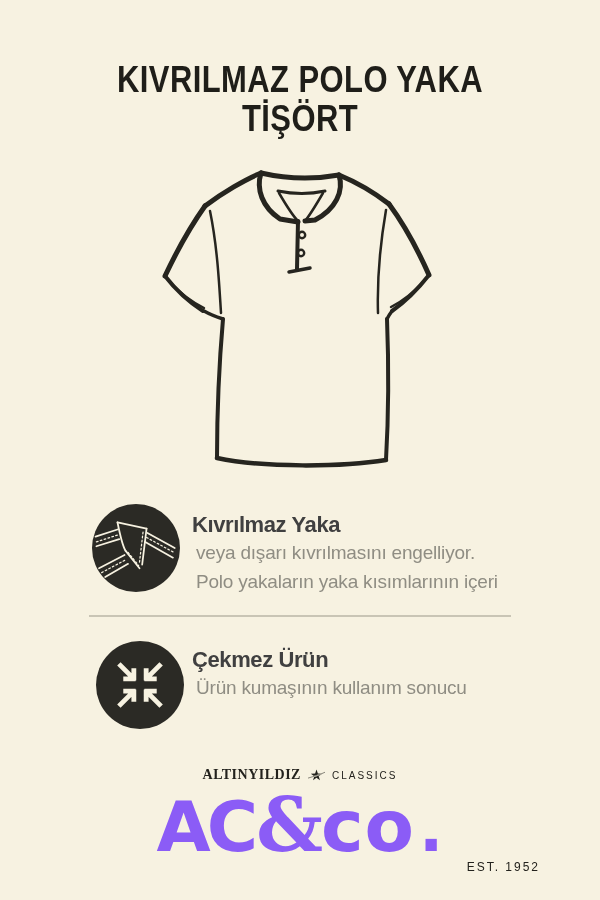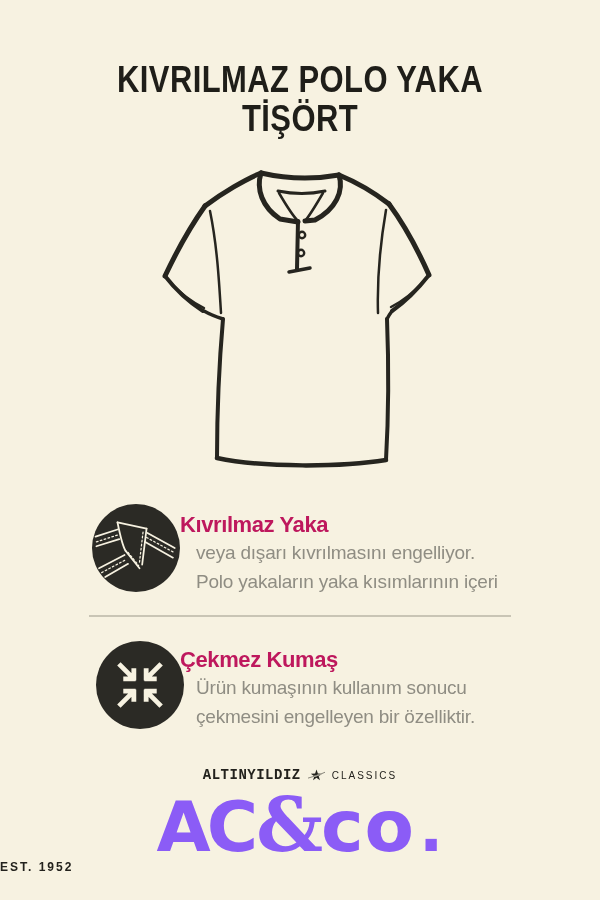--- a/index.html
+++ b/index.html
@@ -15,59 +15,59 @@
     color:#1f1e19;transform:scaleX(.86);transform-origin:50% 0;
   }
   
   .shirt{position:absolute;left:158px;top:148px;width:284px;height:312px;}
   
   .feat-icon{
     position:absolute;width:88px;height:88px;border-radius:50%;
   }
   .feat-icon svg{display:block;width:88px;height:88px;}
   .feat-head{
-    position:absolute;left:180px;font-weight:700;font-size:22px;
-    letter-spacing:-.4px;color:#be185d;
+    position:absolute;left:192px;font-weight:700;font-size:22px;
+    letter-spacing:-.4px;color:#404040;
   }
   .feat-body{
     position:absolute;left:196px;font-size:19px;line-height:29px;
     letter-spacing:-.2px;color:#8f8d83;
   }
   .divider{
     position:absolute;left:89px;top:599px;width:422px;height:2px;
     background:#c9c5b5;
   }
   
   .brandline{
     position:absolute;top:751px;left:0;width:600px;
     display:flex;justify-content:center;align-items:center;gap:7px;
   }
   .brand-serif{
-    font-family:Liberation Mono, monospace;font-weight:700;font-size:14px;
+    font-family:Liberation Serif, serif;font-weight:700;font-size:14px;
     letter-spacing:.5px;color:#23221d;
   }
   .brand-sans{
     font-size:10px;letter-spacing:2px;font-weight:400;color:#23221d;
   }
   .logo{
     position:absolute;top:766px;left:0;width:600px;height:76px;
     display:flex;justify-content:center;align-items:baseline;
     color:#8b5cf6;
   }
   .logo-ac{font-weight:900;font-size:70px;letter-spacing:-4px;
     font-family:"DejaVu Sans","Liberation Sans",sans-serif;}
   .logo-amp{font-family:"DejaVu Serif","Liberation Serif",serif;
     font-weight:700;font-size:74px;margin:0 -2px 0 2px;}
   .logo-co{font-weight:700;font-size:72px;letter-spacing:1px;
     font-family:"DejaVu Sans","Liberation Sans",sans-serif;}
   .logo-dot{font-weight:900;font-size:64px;margin-left:4px;
     font-family:"DejaVu Sans","Liberation Sans",sans-serif;}
   .est{
-    position:absolute;top:844px;left:0;width:540px;text-align:left;
-    font-weight:700;font-size:12px;letter-spacing:2px;color:#23221d;
+    position:absolute;top:844px;left:0;width:540px;text-align:right;
+    font-weight:400;font-size:12px;letter-spacing:2px;color:#23221d;
   }
 </style>
 </head>
 <body>
 
 <div class="canvas">
 
   <div class="title">
     <div>KIVRILMAZ POLO YAKA</div>
     <div>TİŞÖRT</div>
@@ -148,24 +148,23 @@
     <svg viewBox="0 0 100 100">
       <circle cx="50" cy="50" r="50" fill="#2b2a25"></circle>
       <g stroke="#f7f2e1" stroke-width="5.5" fill="none" stroke-linecap="butt">
         <path d="M26,26 L43,43 M43,45 L43,31 M45,43 L31,43"></path>
         <path d="M74,26 L57,43 M57,45 L57,31 M55,43 L69,43"></path>
         <path d="M26,74 L43,57 M43,55 L43,69 M45,57 L31,57"></path>
         <path d="M74,74 L57,57 M57,55 L57,69 M55,57 L69,57"></path>
       </g>
     </svg>
   </div>
-  <div class="feat-head" style="top:631px;">Çekmez Kumaş</div>
+  <div class="feat-head" style="top:631px;">Çekmez Ürün</div>
   <div class="feat-body" style="top:657px;">
     <div>Ürün kumaşının kullanım sonucu</div>
-    <div>çekmesini engelleyen bir özelliktir.</div>
   </div>
 
   <div class="brandline">
     <span class="brand-serif">ALTINYILDIZ</span>
     <span style="display:inline-flex;">
       <svg width="17" height="15" viewBox="0 0 26 22">
         <polygon fill="#23221d" points="13,2 15.1,8.1 21.6,8.2 16.4,12.1 18.3,18.3 13,14.6 7.7,18.3 9.6,12.1 4.4,8.2 10.9,8.1"></polygon>
         <path d="M0,15 C8,12.5 18,10 26,6" stroke="#f7f2e1" stroke-width="2" fill="none"></path>
         <path d="M0,15 C8,12.5 18,10 26,6" stroke="#23221d" stroke-width="0.8" fill="none"></path>
       </svg>

